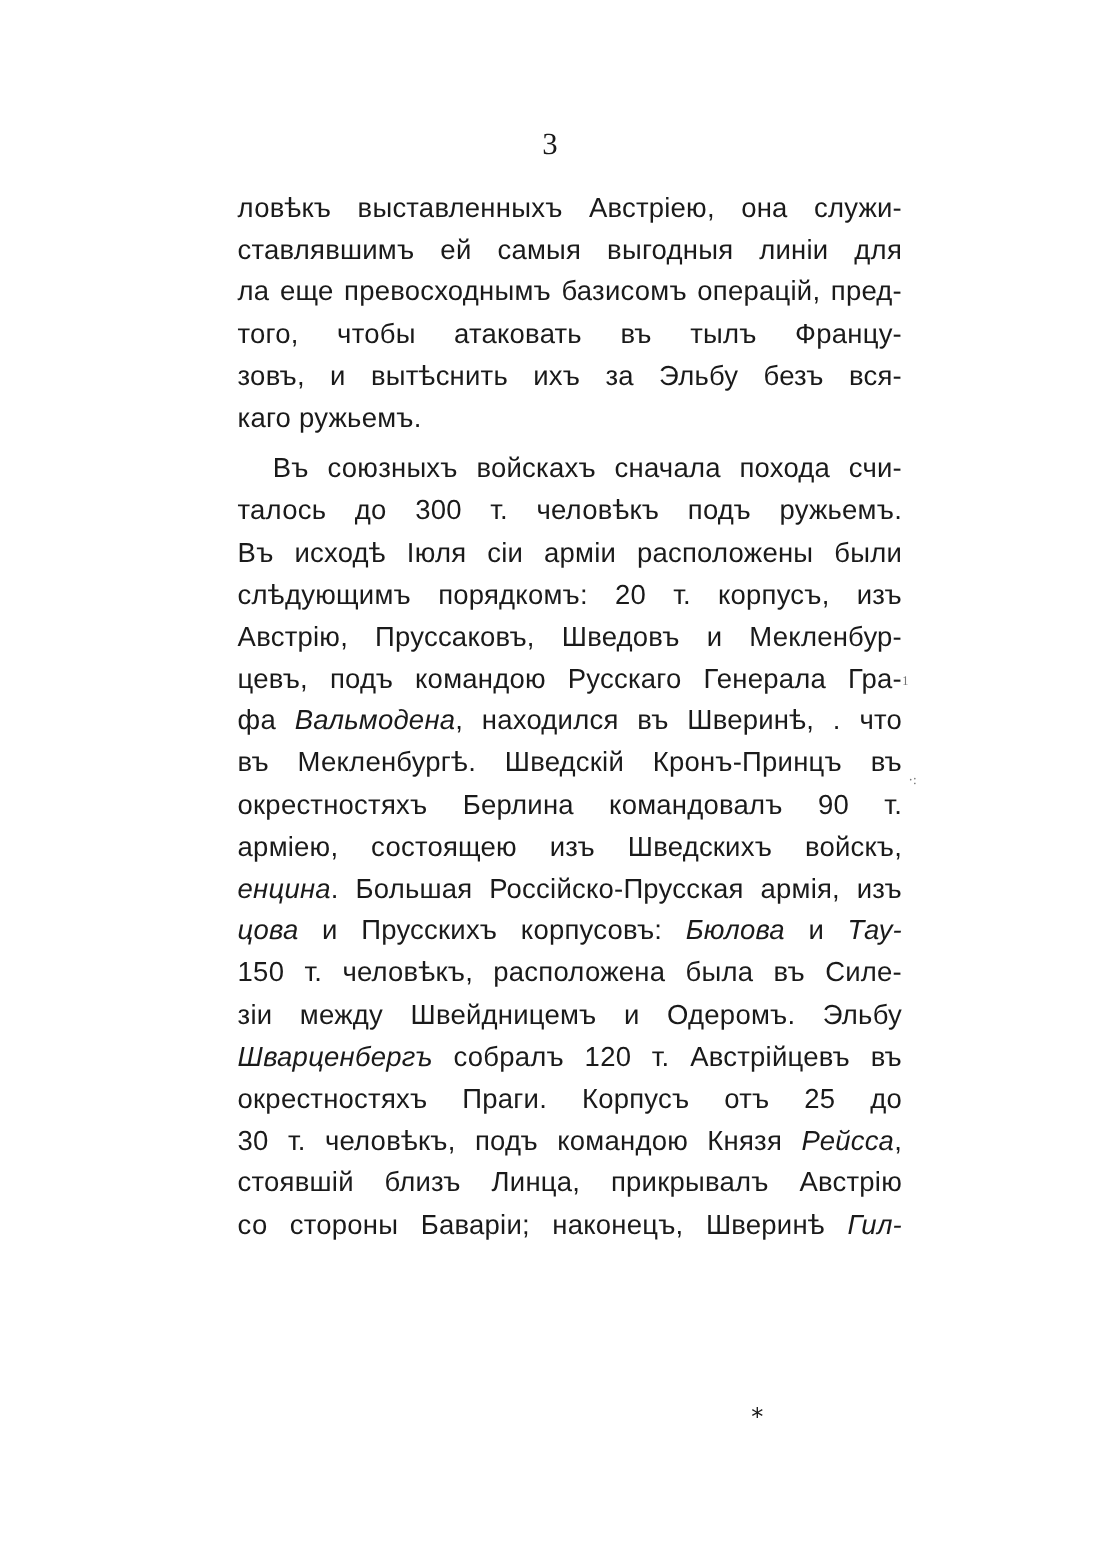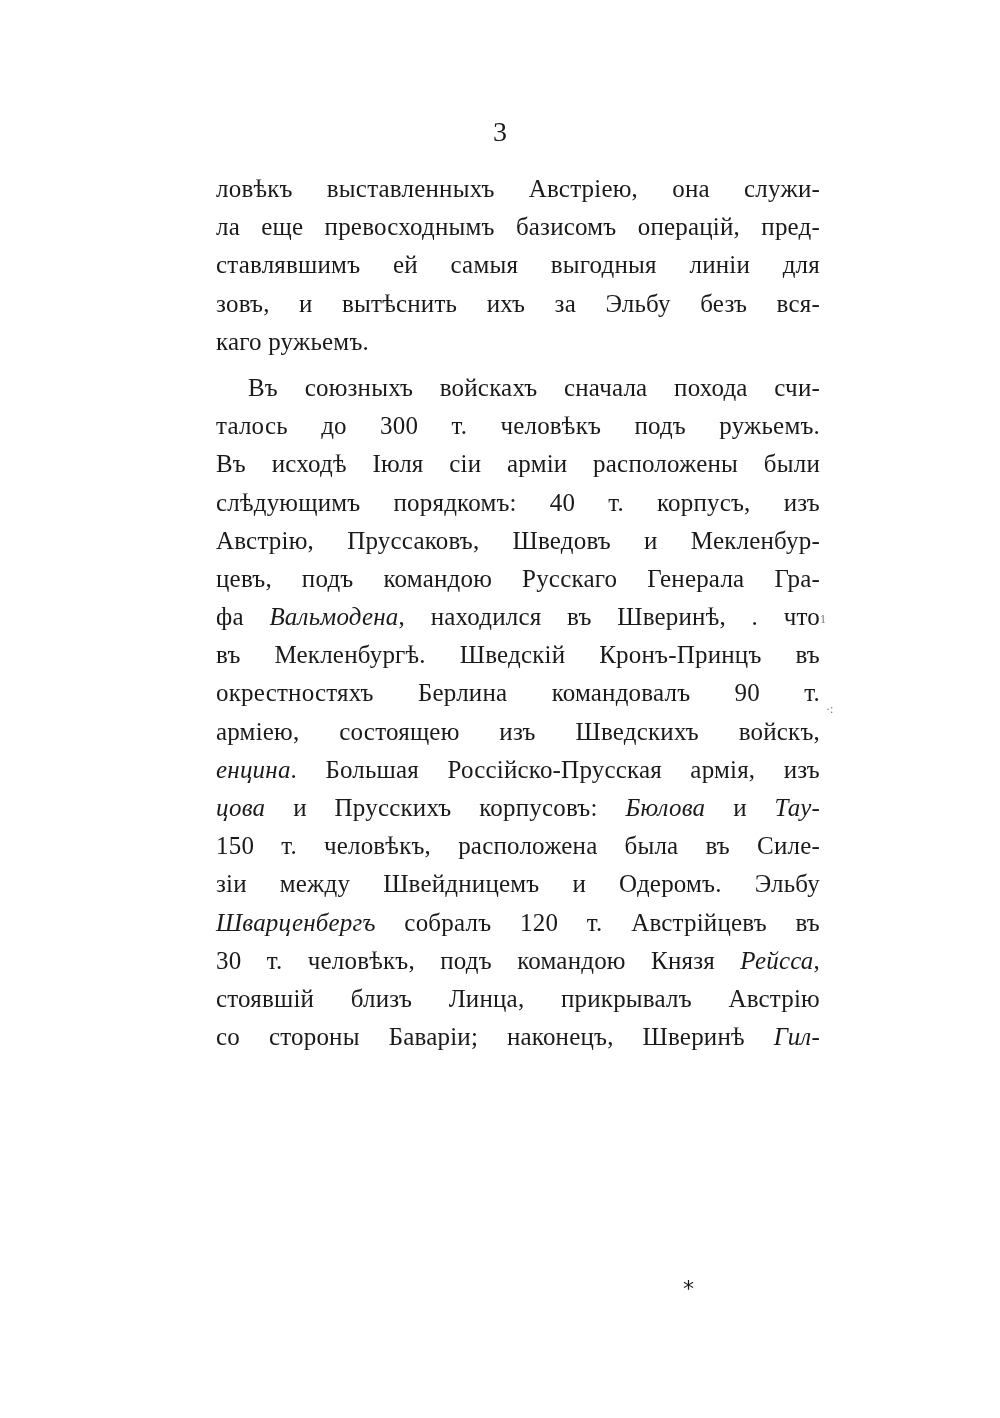--- a/index.html
+++ b/index.html
@@ -37,21 +37,21 @@
       position: absolute;
       left: 216px;
       top: 170px;
       width: 604px;
     }
     .line {
       position: relative;
       height: 38.2px;
       line-height: 38.2px;
       font-size: 25px;
-      font-family: Liberation Serif, serif;
+      font-family: Liberation Sans, sans-serif;
       white-space: nowrap;
       text-align: justify;
       text-align-last: justify;
       letter-spacing: 0.2px;
     }
     .line.last {
       text-align-last: left;
     }
     .line.indent {
       padding-left: 32px;
@@ -81,44 +81,46 @@
 </head>
 <body>
 
 <div class="page">
   <div class="page-number">3</div>
 
   <div class="text-block">
 
     <div class="paragraph">
       <div class="line"><span>ловѣкъ выставленныхъ Австріею, она служи-</span></div>
+      <div class="line"><span>ставлявшимъ ей самыя выгодныя линіи для</span></div>
       <div class="line"><span>ла еще превосходнымъ базисомъ операцій, пред-</span></div>
-      <div class="line"><span>ставлявшимъ ей самыя выгодныя линіи для</span></div>
+      <div class="line"><span>того, чтобы атаковать въ тылъ Францу-</span></div>
       <div class="line"><span>зовъ, и вытѣснить ихъ за Эльбу безъ вся-</span></div>
       <div class="line last"><span>каго ружьемъ.</span></div>
     </div>
 
     <div class="para-gap"></div>
 
     <div class="paragraph">
       <div class="line indent"><span>Въ союзныхъ войскахъ сначала похода счи-</span></div>
       <div class="line"><span>талось до 300 т. человѣкъ подъ ружьемъ.</span></div>
       <div class="line"><span>Въ исходѣ Іюля сіи арміи расположены были</span></div>
-      <div class="line"><span>слѣдующимъ порядкомъ: 40 т. корпусъ, изъ</span></div>
+      <div class="line"><span>слѣдующимъ порядкомъ: 20 т. корпусъ, изъ</span></div>
       <div class="line"><span>Австрію, Пруссаковъ, Шведовъ и Мекленбур-</span></div>
       <div class="line"><span>цевъ, подъ командою Русскаго Генерала Гра-</span></div>
       <div class="line"><span>фа </span><span class="it">Вальмодена</span><span>, находился въ Шверинѣ, . что</span></div>
       <div class="line"><span>въ Мекленбургѣ. Шведскій Кронъ-Принцъ въ</span></div>
       <div class="line"><span>окрестностяхъ Берлина командовалъ 90 т.</span></div>
       <div class="line"><span>арміею, состоящею изъ Шведскихъ войскъ,</span></div>
       <div class="line"><span class="it">енцина</span><span>. Большая Россійско-Прусская армія, изъ</span></div>
       <div class="line"><span class="it">цова</span><span> и Прусскихъ корпусовъ: </span><span class="it">Бюлова</span><span> и </span><span class="it">Тау-</span></div>
       <div class="line"><span>150 т. человѣкъ, расположена была въ Силе-</span></div>
       <div class="line"><span>зіи между Швейдницемъ и Одеромъ. Эльбу</span></div>
       <div class="line"><span class="it">Шварценбергъ</span><span> собралъ 120 т. Австрійцевъ въ</span></div>
+      <div class="line"><span>окрестностяхъ Праги. Корпусъ отъ 25 до</span></div>
       <div class="line"><span>30 т. человѣкъ, подъ командою Князя </span><span class="it">Рейсса</span><span>,</span></div>
       <div class="line"><span>стоявшій близъ Линца, прикрывалъ Австрію</span></div>
       <div class="line"><span>со стороны Баваріи; наконецъ, Шверинѣ </span><span class="it">Гил-</span></div>
     </div>
   </div>
 
   <span class="marginal-mark" style="left:820px; top:612px;">1</span>
   <span class="marginal-mark" style="left:826px; top:702px;">·:</span>
 
   <div class="signature-mark">*</div>

